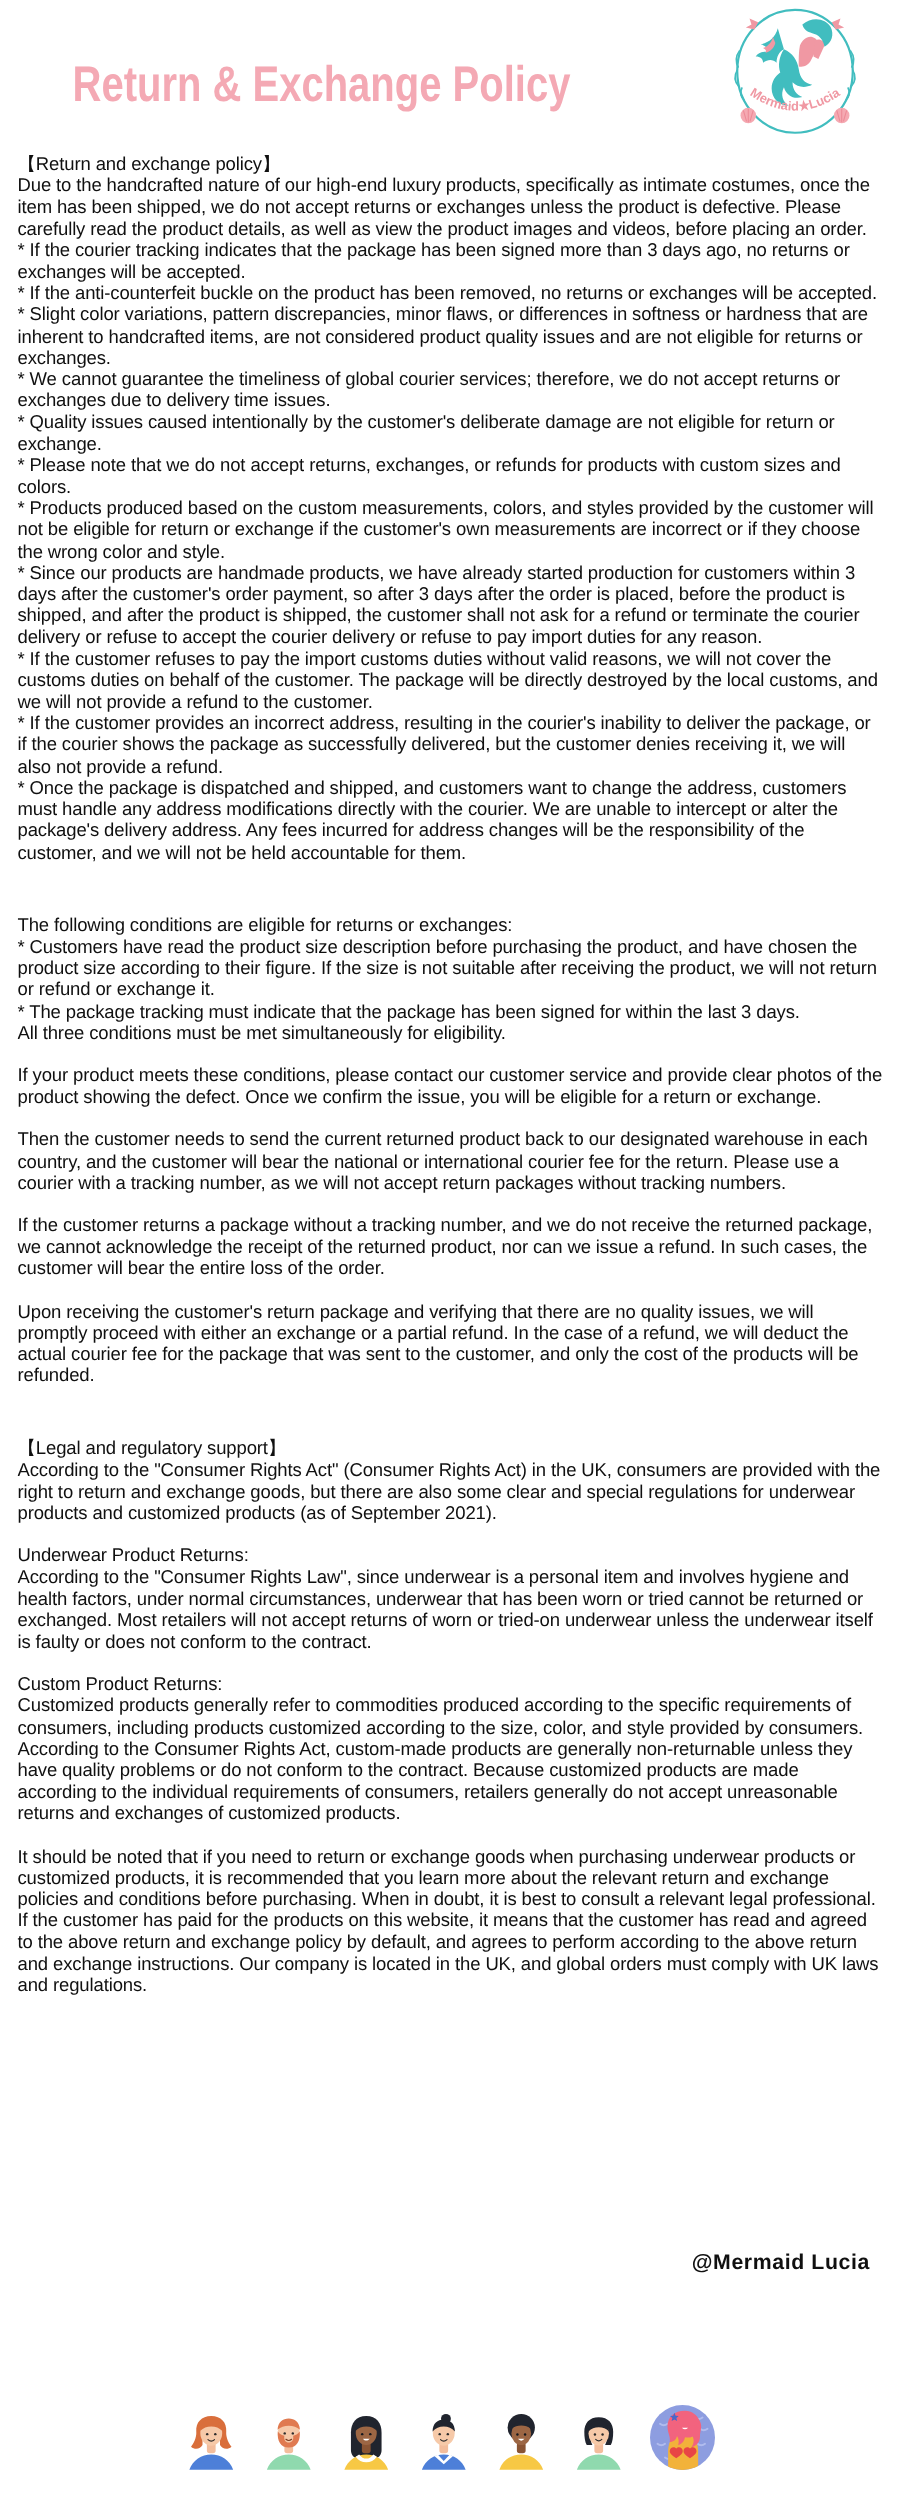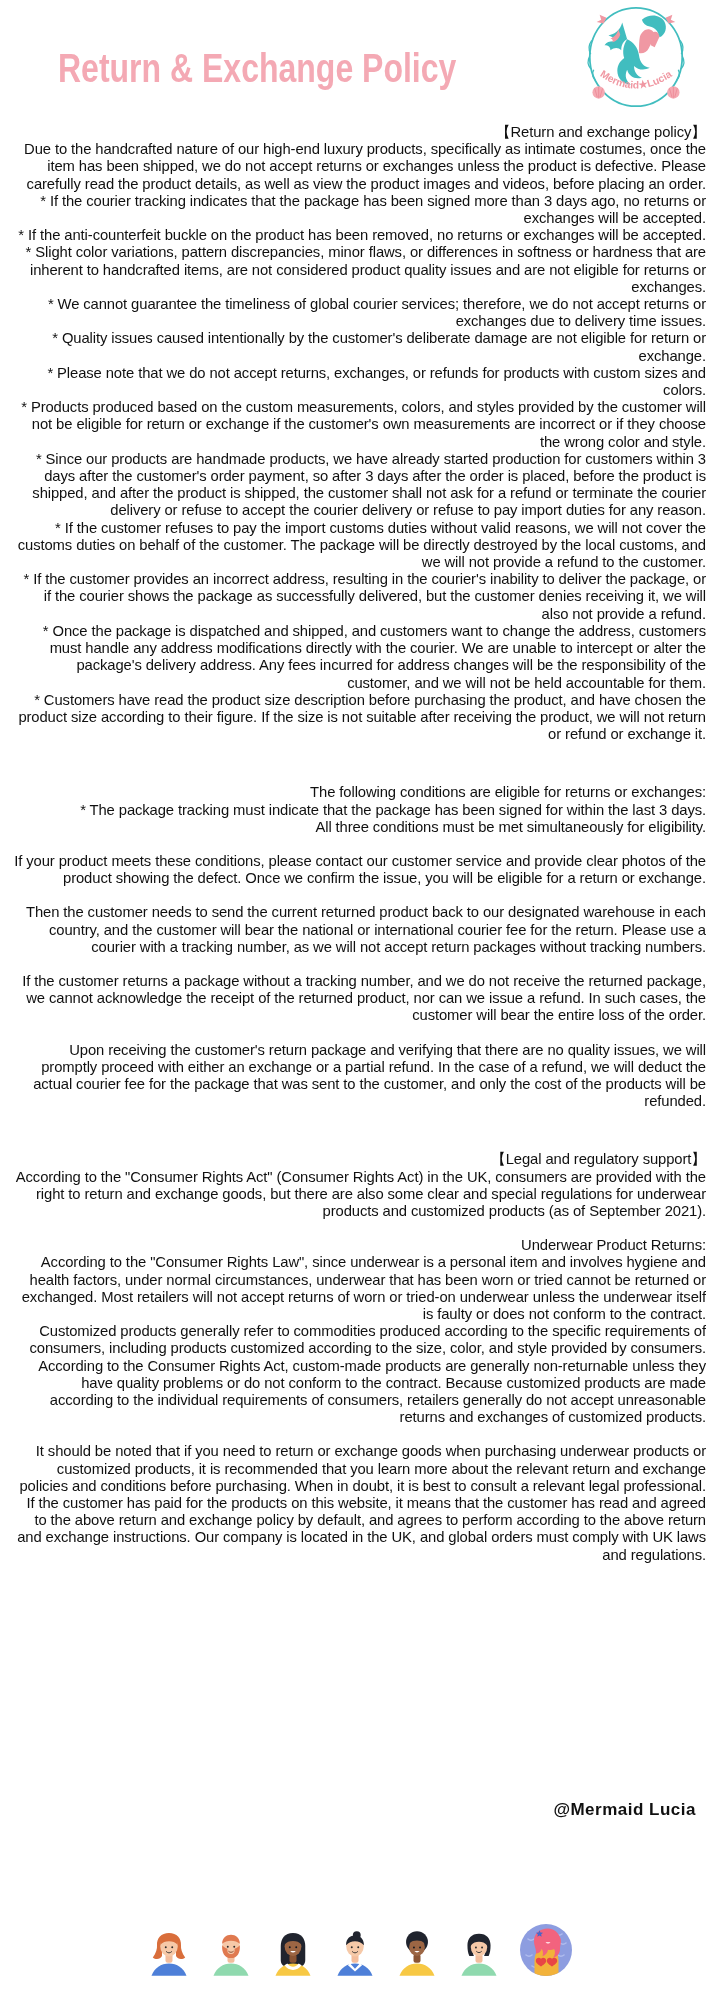--- a/index.html
+++ b/index.html
@@ -10,21 +10,21 @@
   .page-title{
     position:absolute;left:58px;top:46px;margin:0;
     font-size:40px;font-weight:800;color:#F4A9B4;letter-spacing:0px;
     white-space:nowrap;transform:scaleX(.8);transform-origin:left center;
   }
   .logo-wrap{position:absolute;right:25px;top:4px;width:118px;height:110px;}
   .policy-text{
     position:absolute;left:14px;top:124px;width:692px;height:1736px;overflow:hidden;
     font-size:14.8px;line-height:17.2px;letter-spacing:-0.1px;color:#101010;
   }
-  .pline{margin:0;text-align:right;}
+  .pline{margin:0;}
   .g1{margin-top:17px;}
   .g2{margin-top:41px;}
   .signature{
     position:absolute;right:24px;top:1800px;font-size:17px;font-weight:700;color:#101010;
     letter-spacing:0.5px;
   }
   .avatars{
     position:absolute;left:0;right:0;top:1920px;height:56px;
     display:flex;justify-content:center;align-items:flex-end;gap:20px;
   }
@@ -79,32 +79,33 @@
     <p class="pline g0">* If the anti-counterfeit buckle on the product has been removed, no returns or exchanges will be accepted.</p>
     <p class="pline g0">* Slight color variations, pattern discrepancies, minor flaws, or differences in softness or hardness that are inherent to handcrafted items, are not considered product quality issues and are not eligible for returns or exchanges.</p>
     <p class="pline g0">* We cannot guarantee the timeliness of global courier services; therefore, we do not accept returns or exchanges due to delivery time issues.</p>
     <p class="pline g0">* Quality issues caused intentionally by the customer's deliberate damage are not eligible for return or exchange.</p>
     <p class="pline g0">* Please note that we do not accept returns, exchanges, or refunds for products with custom sizes and colors.</p>
     <p class="pline g0">* Products produced based on the custom measurements, colors, and styles provided by the customer will not be eligible for return or exchange if the customer's own measurements are incorrect or if they choose the wrong color and style.</p>
     <p class="pline g0">* Since our products are handmade products, we have already started production for customers within 3 days after the customer's order payment, so after 3 days after the order is placed, before the product is shipped, and after the product is shipped, the customer shall not ask for a refund or terminate the courier delivery or refuse to accept the courier delivery or refuse to pay import duties for any reason.</p>
     <p class="pline g0">* If the customer refuses to pay the import customs duties without valid reasons, we will not cover the customs duties on behalf of the customer. The package will be directly destroyed by the local customs, and we will not provide a refund to the customer.</p>
     <p class="pline g0">* If the customer provides an incorrect address, resulting in the courier's inability to deliver the package, or if the courier shows the package as successfully delivered, but the customer denies receiving it, we will also not provide a refund.</p>
     <p class="pline g0">* Once the package is dispatched and shipped, and customers want to change the address, customers must handle any address modifications directly with the courier. We are unable to intercept or alter the package's delivery address. Any fees incurred for address changes will be the responsibility of the customer, and we will not be held accountable for them.</p>
+    <p class="pline g2">The following conditions are eligible for returns or exchanges:</p>
     <p class="pline g0">* Customers have read the product size description before purchasing the product, and have chosen the product size according to their figure. If the size is not suitable after receiving the product, we will not return or refund or exchange it.</p>
-    <p class="pline g2">The following conditions are eligible for returns or exchanges:</p>
     <p class="pline g0">* The package tracking must indicate that the package has been signed for within the last 3 days.</p>
     <p class="pline g0">All three conditions must be met simultaneously for eligibility.</p>
     <p class="pline g1">If your product meets these conditions, please contact our customer service and provide clear photos of the product showing the defect. Once we confirm the issue, you will be eligible for a return or exchange.</p>
     <p class="pline g1">Then the customer needs to send the current returned product back to our designated warehouse in each country, and the customer will bear the national or international courier fee for the return. Please use a courier with a tracking number, as we will not accept return packages without tracking numbers.</p>
     <p class="pline g1">If the customer returns a package without a tracking number, and we do not receive the returned package, we cannot acknowledge the receipt of the returned product, nor can we issue a refund. In such cases, the customer will bear the entire loss of the order.</p>
     <p class="pline g1">Upon receiving the customer's return package and verifying that there are no quality issues, we will promptly proceed with either an exchange or a partial refund. In the case of a refund, we will deduct the actual courier fee for the package that was sent to the customer, and only the cost of the products will be refunded.</p>
     <p class="pline g2">【Legal and regulatory support】</p>
     <p class="pline g0">According to the "Consumer Rights Act" (Consumer Rights Act) in the UK, consumers are provided with the right to return and exchange goods, but there are also some clear and special regulations for underwear products and customized products (as of September 2021).</p>
     <p class="pline g1">Underwear Product Returns:</p>
     <p class="pline g0">According to the "Consumer Rights Law", since underwear is a personal item and involves hygiene and health factors, under normal circumstances, underwear that has been worn or tried cannot be returned or exchanged. Most retailers will not accept returns of worn or tried-on underwear unless the underwear itself is faulty or does not conform to the contract.</p>
+    <p class="pline g1">Custom Product Returns:</p>
     <p class="pline g0">Customized products generally refer to commodities produced according to the specific requirements of consumers, including products customized according to the size, color, and style provided by consumers. According to the Consumer Rights Act, custom-made products are generally non-returnable unless they have quality problems or do not conform to the contract. Because customized products are made according to the individual requirements of consumers, retailers generally do not accept unreasonable returns and exchanges of customized products.</p>
     <p class="pline g1">It should be noted that if you need to return or exchange goods when purchasing underwear products or customized products, it is recommended that you learn more about the relevant return and exchange policies and conditions before purchasing. When in doubt, it is best to consult a relevant legal professional. If the customer has paid for the products on this website, it means that the customer has read and agreed to the above return and exchange policy by default, and agrees to perform according to the above return and exchange instructions. Our company is located in the UK, and global orders must comply with UK laws and regulations.</p>
   </div>
 
 <div class="signature">@Mermaid Lucia</div>
 
 <div class="avatars">
 
   <span>
   <svg width="42" height="46" viewBox="0 0 48 52">

